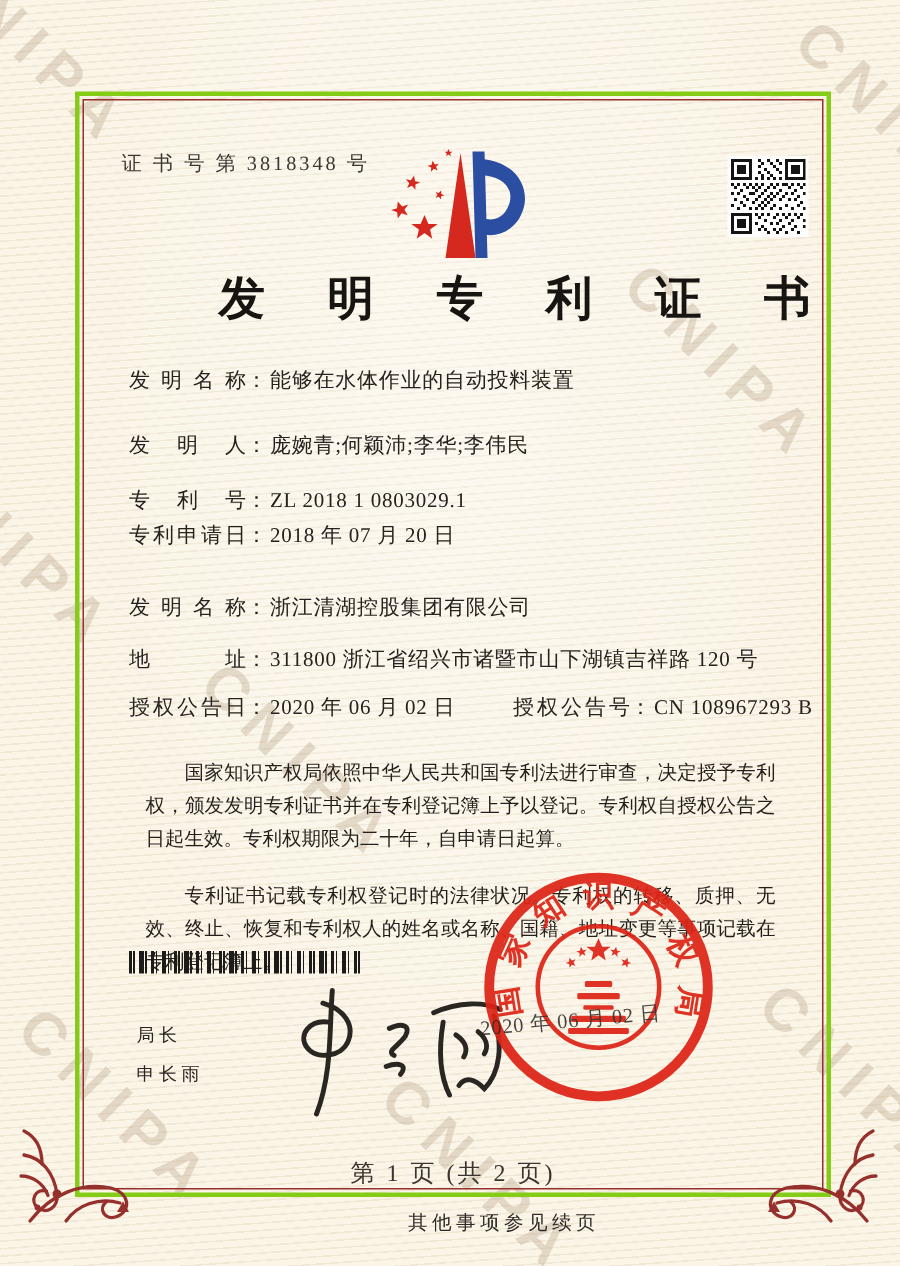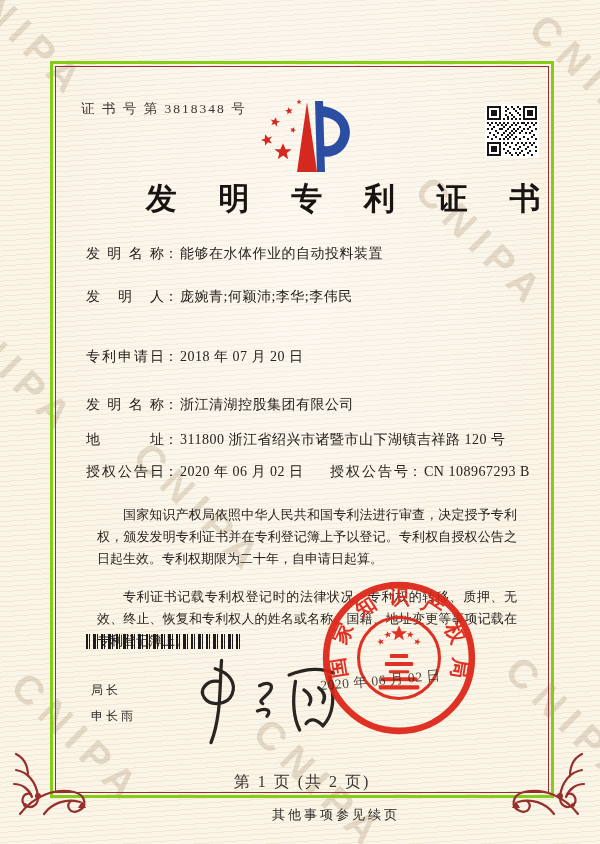--- a/index.html
+++ b/index.html
@@ -34,21 +34,21 @@
   .title{
     left:0;top:114px;width:100%;text-align:center;
     font-size:31px;font-weight:600;letter-spacing:17px;text-indent:17px;
     color:#171411;
     padding-left:41px;
   }
   .frow{position:absolute;left:33px;font-size:14px;color:#26221e;white-space:nowrap;}
   .flabel{display:inline-block;width:78px;text-align:justify;text-align-last:justify;vertical-align:top;}
   .fcolon{display:inline-block;width:16px;}
   .fvalue{letter-spacing:0.5px;}
-  .fpair2{position:absolute;left:208px;top:0;white-space:nowrap;padding-left:36px;}
+  .fpair2{position:absolute;left:220px;top:0;white-space:nowrap;padding-left:36px;}
   .paras{left:28px;top:424px;width:452px;font-size:13px;line-height:22px;text-align:justify;color:#241f1b;}
   .paras p{margin:16px;text-indent:2em;}
   .barcode{
     left:33px;top:570px;width:155px;height:15px;
     background:repeating-linear-gradient(90deg,
       #1d1b19 0 2px,rgba(0,0,0,0) 2px 3px,
       #1d1b19 3px 4px,rgba(0,0,0,0) 4px 7px,
       #1d1b19 7px 10px,rgba(0,0,0,0) 10px 11px,
       #1d1b19 11px 12px,rgba(0,0,0,0) 12px 15px);
   }
@@ -119,20 +119,23 @@
     </svg>
   </div>
 
   <div class="abs title">发 明 专 利 证 书</div>
 
   <div class="frow" style="top:181px">
     <span class="flabel">发明名称</span><span class="fcolon">：</span><span class="fvalue">能够在水体作业的自动投料装置</span>
   </div>
   <div class="frow" style="top:224px">
     <span class="flabel">发明人</span><span class="fcolon">：</span><span class="fvalue">庞婉青;何颖沛;李华;李伟民</span>
+  </div>
+  <div class="frow" style="top:261px">
+    <span class="flabel">专利号</span><span class="fcolon">：</span><span class="fvalue">ZL 2018 1 0803029.1</span>
   </div>
   <div class="frow" style="top:284px">
     <span class="flabel">专利申请日</span><span class="fcolon">：</span><span class="fvalue">2018 年 07 月 20 日</span>
   </div>
   <div class="frow" style="top:332px">
     <span class="flabel">发明名称</span><span class="fcolon">：</span><span class="fvalue">浙江清湖控股集团有限公司</span>
   </div>
   <div class="frow" style="top:367px">
     <span class="flabel">地址</span><span class="fcolon">：</span><span class="fvalue">311800 浙江省绍兴市诸暨市山下湖镇吉祥路 120 号</span>
   </div>

